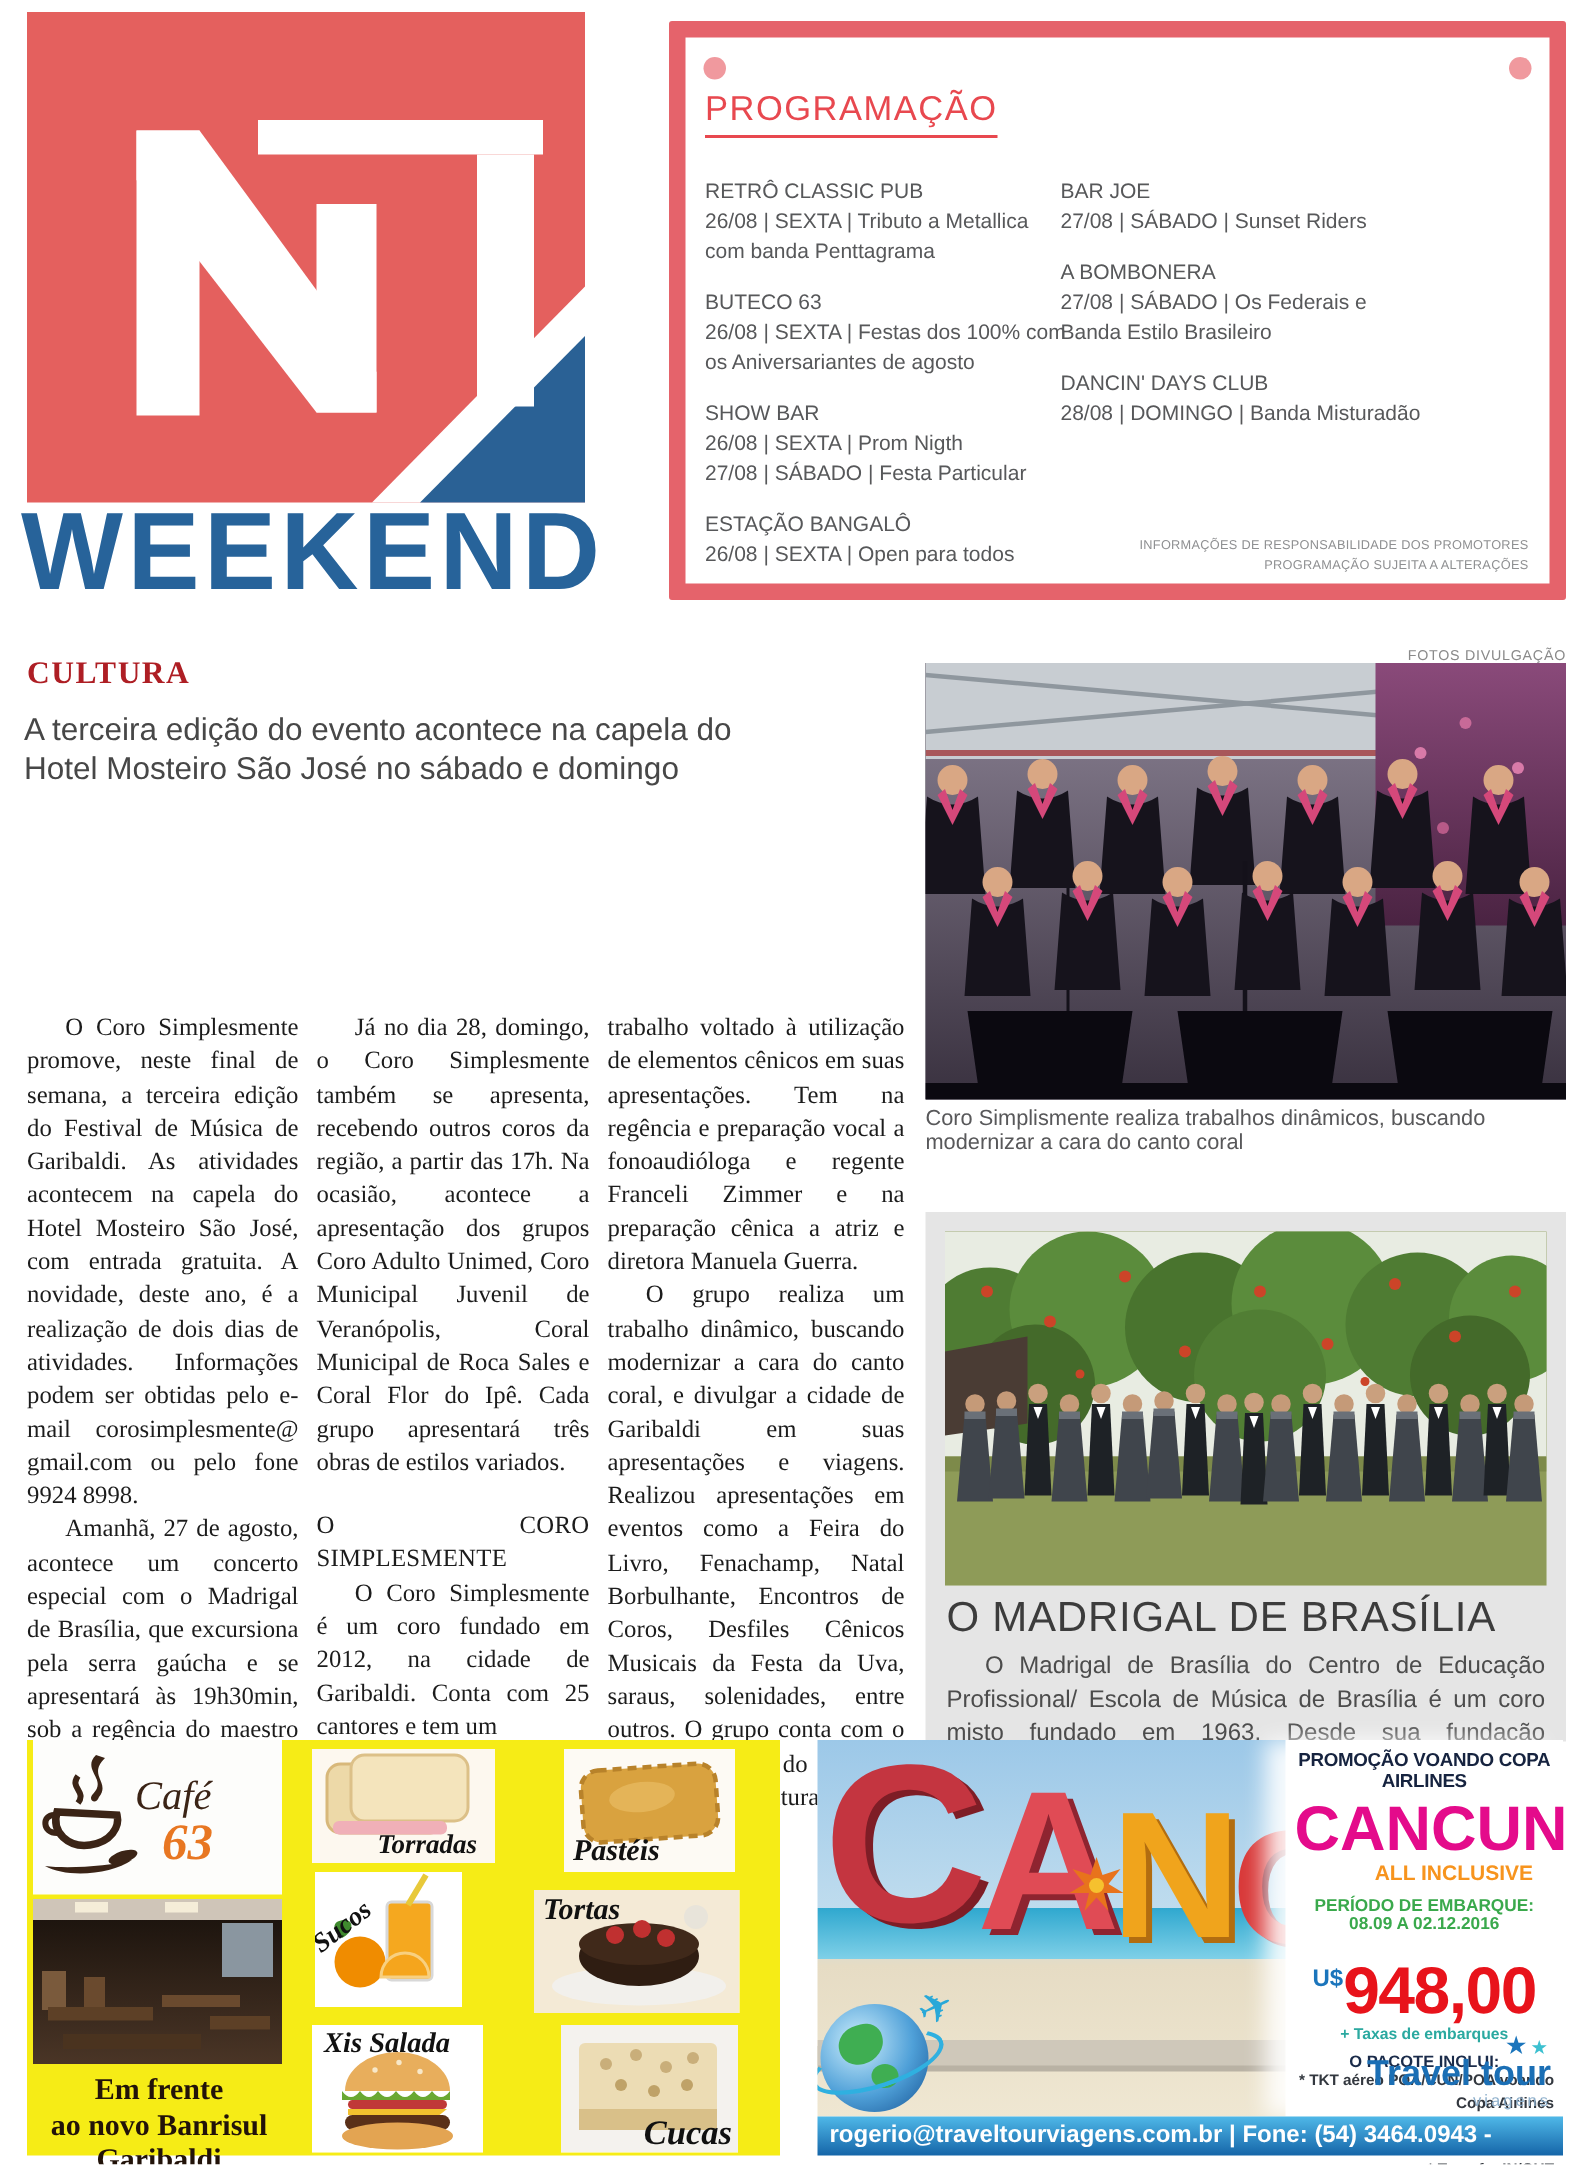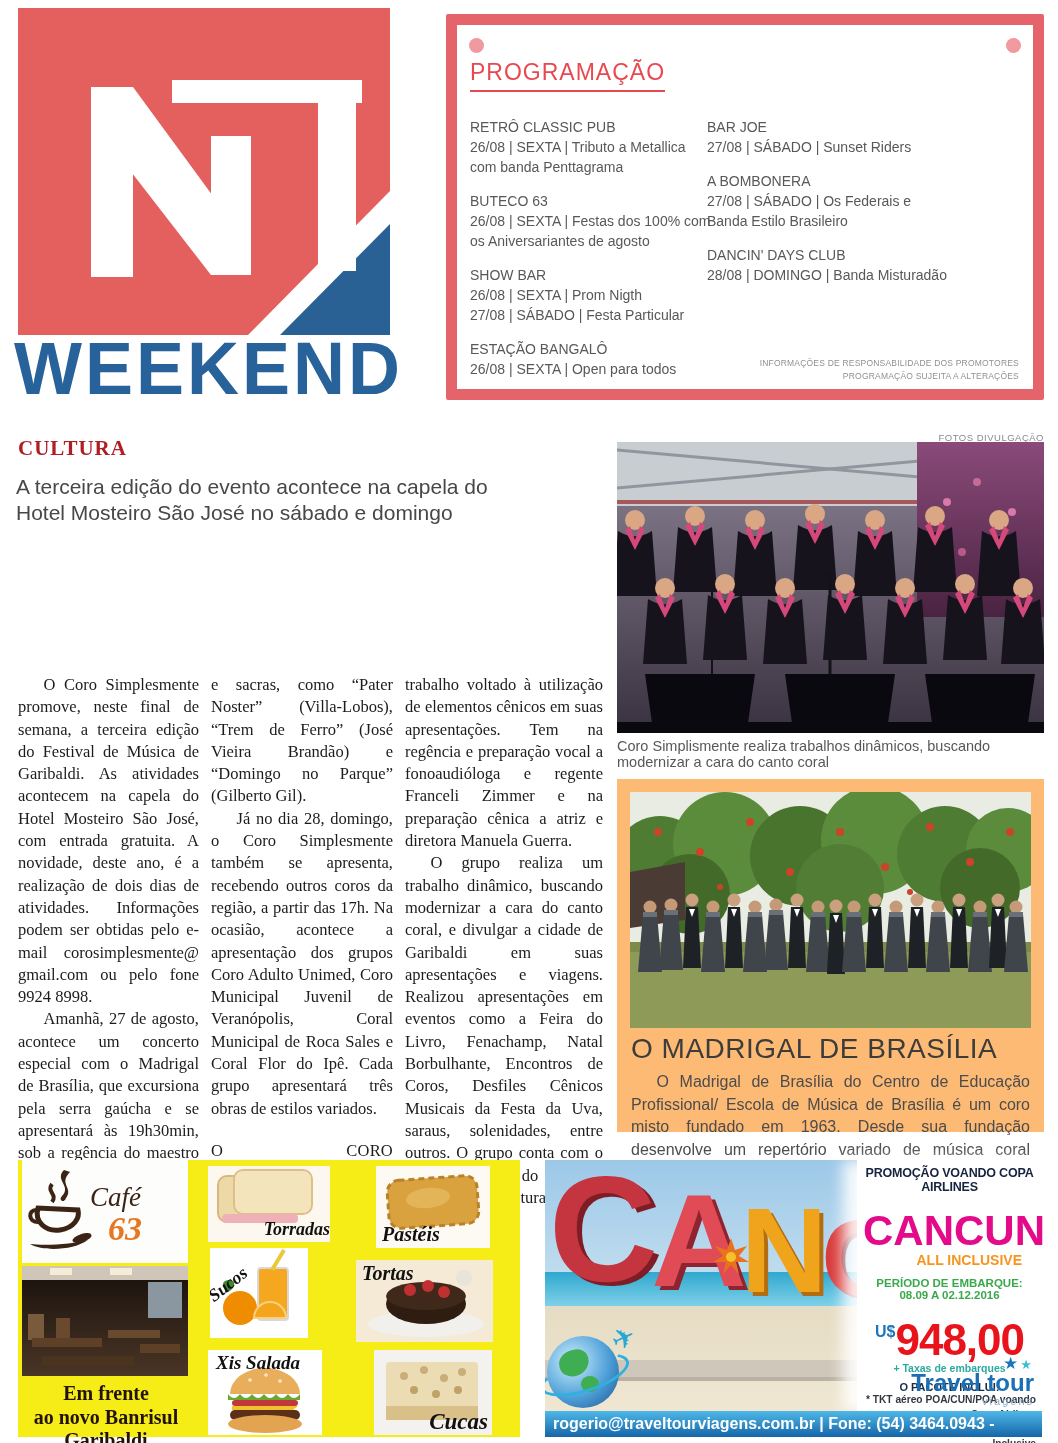--- a/index.html
+++ b/index.html
@@ -40,21 +40,21 @@
   .col1 { left:18px;  width:181px; }
   .col2 { left:211px; width:182px; }
   .col3 { left:405px; width:198px; }
   .body-col p { text-indent:1.55em; }
   .body-col p.noind { text-indent:0; }
   .subhead { margin-top:20px; font-weight:normal; font-size:16.5px; letter-spacing:0.2px; }
   .photo1 { left:617px; top:442px; width:427px; height:291px; background:#2e2837; }
   .caption { left:617px; top:738px; width:427px; font-size:14.5px; color:#58585a; }
 
   
-  .pink-box { left:617px; top:779px; width:427px; height:353px; background:#fdba74; }
+  .pink-box { left:617px; top:808px; width:427px; height:353px; background:#e5e5e5; }
   .photo2 { left:13px; top:13px; width:401px; height:236px; background:#8e9b58; }
   .madrigal-title { left:14px; top:254px; font-size:28px; color:#3c3c3c; letter-spacing:0.5px; }
   .madrigal-body { left:14px; top:292px; width:399px; font-size:16px; color:#4c4c4c;
                    line-height:1.42; text-align:justify; text-indent:1.6em; }
 
   
   .cafe-ad { left:18px; top:1160px; width:502px; height:277px; background:#f6ec16; }
   .cafe-logo-box { left:4px; top:0px; width:166px; height:103px; background:#fdfdfb; }
   .cafe-word { position:absolute; left:68px; top:22px; font-family:"Liberation Serif", serif;
                font-style:italic; font-size:27px; color:#3b2416; }
@@ -66,21 +66,21 @@
                   color:#221309; line-height:1.18; }
   .tile { position:absolute; background:#fff; overflow:hidden; }
   .t-torradas { left:190px; top:6px;   width:122px; height:76px; }
   .t-pasteis  { left:358px; top:6px;   width:114px; height:82px; }
   .t-sucos    { left:192px; top:88px;  width:98px;  height:90px; }
   .t-tortas   { left:338px; top:100px; width:137px; height:82px; }
   .t-xis      { left:190px; top:190px; width:114px; height:85px; }
   .t-cucas    { left:356px; top:190px; width:118px; height:85px; }
   .tile-label { position:absolute; font-family:"Liberation Serif", serif; font-style:italic;
                 font-weight:bold; color:#111; }
-  .lb-torradas { right:0; bottom:2px; font-size:18px; }
+  .lb-torradas { right:12px; bottom:2px; font-size:18px; }
   .lb-pasteis  { left:6px;  bottom:2px; font-size:20px; }
   .lb-sucos    { left:-4px; top:26px; font-size:18px; transform:rotate(-38deg); }
   .lb-tortas   { left:6px;  top:2px;  font-size:20px; }
   .lb-xis      { left:8px;  top:2px;  font-size:19px; }
   .lb-cucas    { right:4px; bottom:0px; font-size:23px; }
 
   
   .travel-ad { left:545px; top:1160px; width:497px; height:277px; background:#fff; }
   .beach { left:0; top:0; width:497px; height:251px; overflow:hidden;
            background:linear-gradient(180deg,#9cc8e8 0%,#bfdcee 45%,#e6dcc4 60%,#efe7d2 100%); }
@@ -103,21 +103,21 @@
            background:#3fae52; transform:rotate(-15deg); }
   .land2 { position:absolute; left:34px; top:40px; width:18px; height:16px; border-radius:50%;
            background:#3fae52; }
   .orbit { position:absolute; left:-8px; top:22px; width:92px; height:34px; border:3px solid #2fb0e0;
            border-radius:50%; transform:rotate(-18deg); border-top-color:transparent; }
   .plane { position:absolute; right:-16px; top:-14px; font-size:28px; color:#28a8d8;
            transform:rotate(-25deg); }
   .panel { left:312px; top:0; width:185px; height:251px; background:#fff; padding:6px 6px 0 6px;
            box-shadow:-14px 0 14px rgba(255,255,255,0.9); }
   .promo-header { font-size:12.5px; font-weight:bold; color:#16233f; text-align:center; letter-spacing:-0.2px; }
-  .dest { font-size:42px; font-weight:800; color:#e40b8b; text-align:center; line-height:1.0; margin-top:16px; }
+  .dest { font-size:42px; font-weight:800; color:#e40b8b; text-align:center; line-height:1.0; margin-top:4px; }
   .all-inc { font-size:14px; font-weight:bold; color:#f7941e; text-align:right; padding-right:14px; }
   .period { font-size:11.5px; font-weight:bold; color:#3aa94c; text-align:center; margin-top:9px; }
   .price-row { text-align:center; margin-top:17px; }
   .currency { font-size:16px; font-weight:bold; color:#1b75bc; vertical-align:18px; }
   .price { font-size:44px; font-weight:800; color:#e8131b; letter-spacing:-1px; line-height:1.0; }
   .taxes { font-size:10.5px; font-weight:bold; color:#2ba9a0; text-align:center; }
   .pkg-title { font-size:11px; font-weight:bold; color:#1a2b4a; text-align:center; margin-top:7px; }
   .pkg-items { font-size:10.2px; font-weight:bold; color:#33383f; text-align:right; line-height:1.45; }
   .tt-logo { position:absolute; right:8px; bottom:4px; text-align:right; }
   .tt-stars { font-size:13px; color:#3cc0d0; line-height:0.8; letter-spacing:2px; }
@@ -180,21 +180,20 @@
   <div class="abs photo-credit">FOTOS DIVULGAÇÃO</div>
   <div class="abs section-label">CULTURA</div>
   <div class="abs deck preline">A terceira edição do evento acontece na capela do
 Hotel Mosteiro São José no sábado e domingo</div>
 
   <div class="abs body-col col1">
     <p>O Coro Simplesmente promove, neste final de semana, a terceira edição do Festival de Música de Garibaldi. As atividades acontecem na capela do Hotel Mosteiro São José, com entrada gratuita. A novidade, deste ano, é a realização de dois dias de atividades. Informações podem ser obtidas pelo e-mail corosimplesmente@ gmail.com ou pelo fone 9924 8998.</p>
     <p>Amanhã, 27 de agosto, acontece um concerto especial com o Madrigal de Brasília, que excursiona pela serra gaúcha e se apresentará às 19h30min, sob a regência do maestro Éder Camúzis. O repertório do coro passeia por canções eruditas, populares</p>
   </div>
   <div class="abs body-col col2">
-    <p class="noind">e sacras, como “Pater Noster” (Villa-Lobos), “Trem de Ferro” (José Vieira Brandão) e “Domingo no Parque” (Gilberto Gil).</p>
     <p>Já no dia 28, domingo, o Coro Simplesmente também se apresenta, recebendo outros coros da região, a partir das 17h. Na ocasião, acontece a apresentação dos grupos Coro Adulto Unimed, Coro Municipal Juvenil de Veranópolis, Coral Municipal de Roca Sales e Coral Flor do Ipê. Cada grupo apresentará três obras de estilos variados.</p>
     <p class="noind subhead">O CORO SIMPLESMENTE</p>
     <p>O Coro Simplesmente é um coro fundado em 2012, na cidade de Garibaldi. Conta com 25 cantores e tem um</p>
   </div>
   <div class="abs body-col col3">
     <p class="noind">trabalho voltado à utilização de elementos cênicos em suas apresentações. Tem na regência e preparação vocal a fonoaudióloga e regente Franceli Zimmer e na preparação cênica a atriz e diretora Manuela Guerra.</p>
     <p>O grupo realiza um trabalho dinâmico, buscando modernizar a cara do canto coral, e divulgar a cidade de Garibaldi em suas apresentações e viagens. Realizou apresentações em eventos como a Feira do Livro, Fenachamp, Natal Borbulhante, Encontros de Coros, Desfiles Cênicos Musicais da Festa da Uva, saraus, solenidades, entre outros. O grupo conta com o financiamento do Fundo Municipal de Cultura.</p>
   </div>
 
   <div class="abs photo1">

